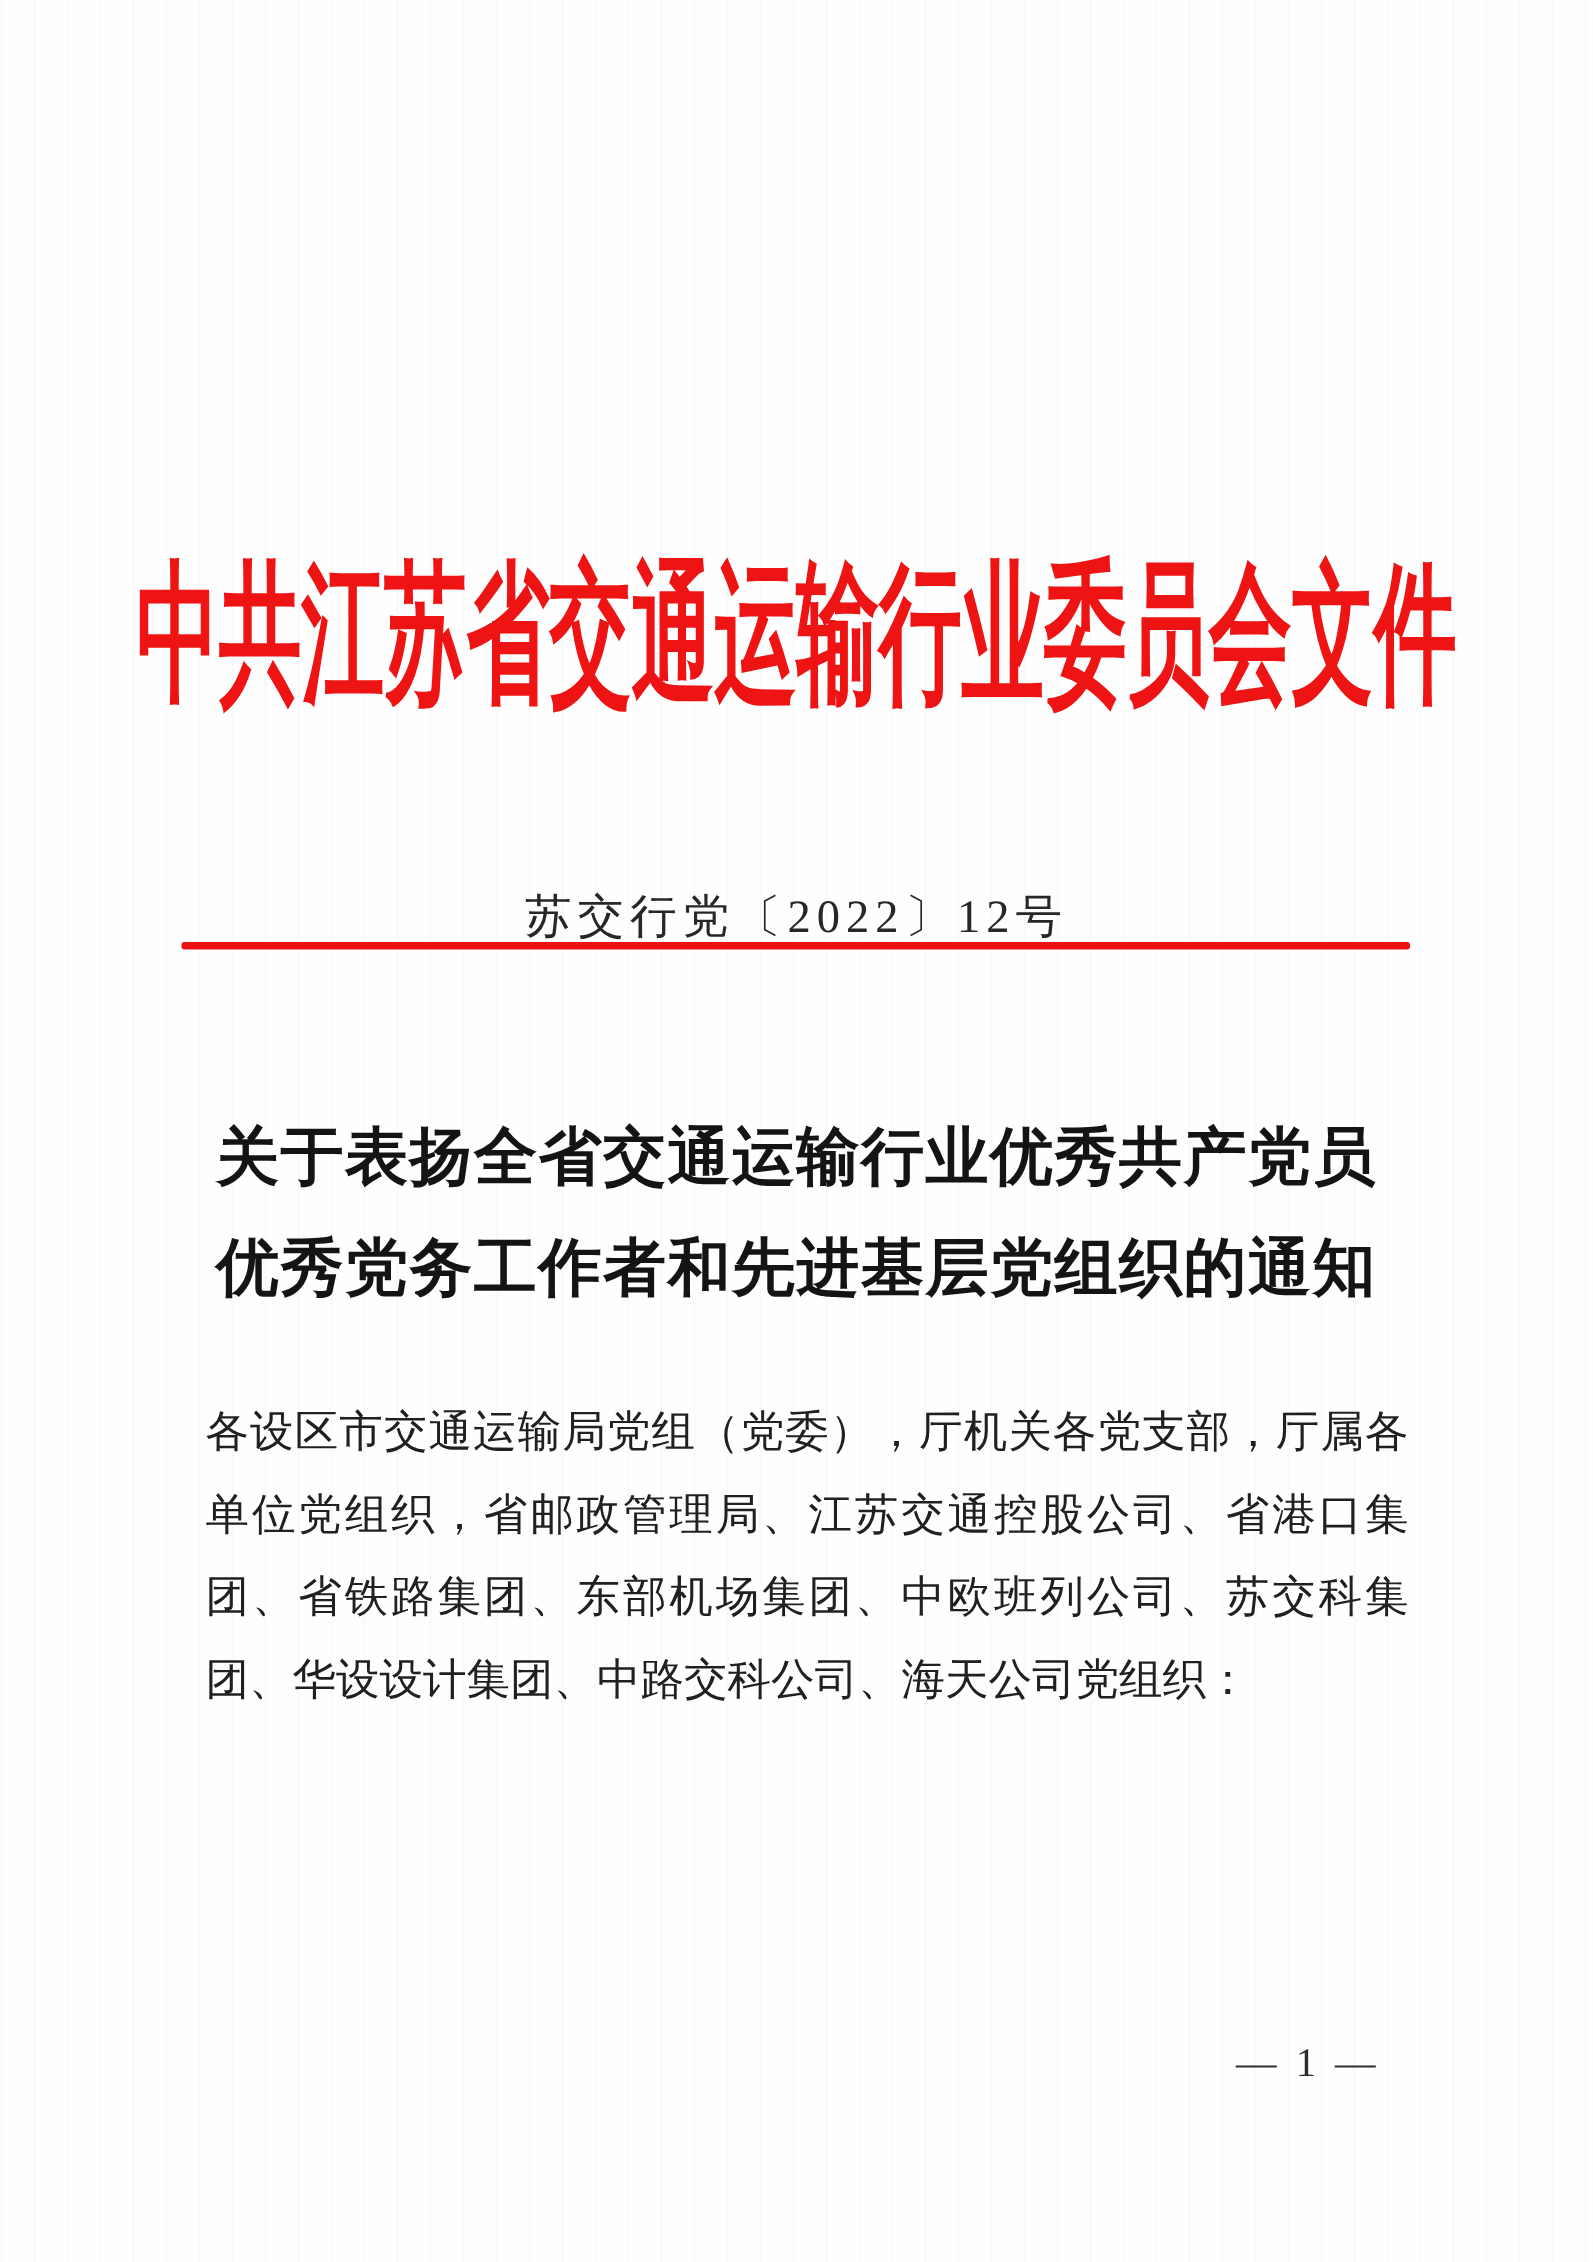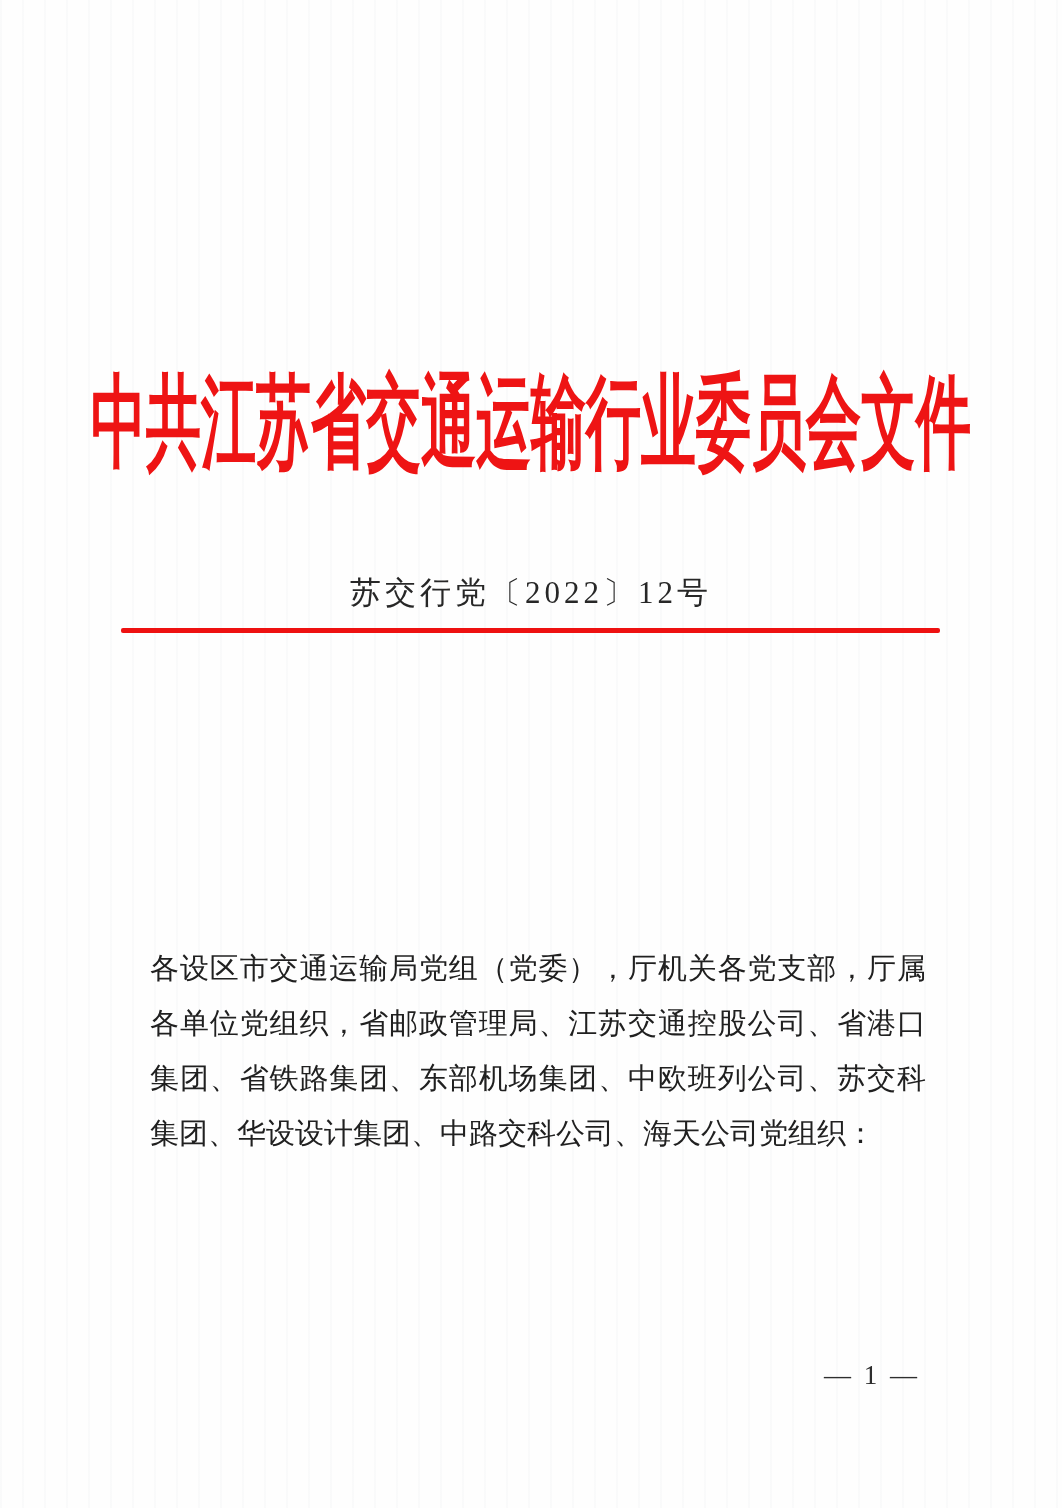--- a/index.html
+++ b/index.html
@@ -35,21 +35,21 @@
     line-height: 1;
     letter-spacing: 0px;
     white-space: nowrap;
     transform: scaleY(1.85);
     transform-origin: center top;
   }
 
   
   .doc-number {
     position: absolute;
-    top: 572px;
+    top: 590px;
     left: 0;
     width: 100%;
     text-align: center;
     font-size: 31px;
     letter-spacing: 4px;
     color: #272727;
   }
 
   
   .red-rule {
@@ -81,21 +81,21 @@
     position: absolute;
     top: 924px;
     left: 133px;
     width: 810px;
     font-size: 29px;
     line-height: 55px;
     color: #202020;
     text-align: justify;
     text-justify: inter-ideograph;
   }
-  .body-text p { margin: 17px; }
+  .body-text p { margin: 4px; }
   .body-text p.indent { text-indent: 2em; }
 
   
   .page-number {
     position: absolute;
     top: 1360px;
     right: 142px;
     font-size: 27px;
     letter-spacing: 3px;
     color: #2e2e2e;
@@ -106,20 +106,24 @@
 <body>
 
 <div class="page">
 
   <div class="org-header">中共江苏省交通运输行业委员会文件</div>
 
   <div class="doc-number">苏交行党〔2022〕12号</div>
 
   <div class="red-rule"></div>
 
+  <div class="doc-title">
+    <div>关于表扬全省交通运输行业优秀共产党员</div>
+    <div>优秀党务工作者和先进基层党组织的通知</div>
+  </div>
 
   <div class="body-text">
     <p>各设区市交通运输局党组（党委），厅机关各党支部，厅属各单位党组织，省邮政管理局、江苏交通控股公司、省港口集团、省铁路集团、东部机场集团、中欧班列公司、苏交科集团、华设设计集团、中路交科公司、海天公司党组织：</p>
   </div>
 
   <div class="page-number">— 1 —</div>
 
 </div>
 
 </body></html>

